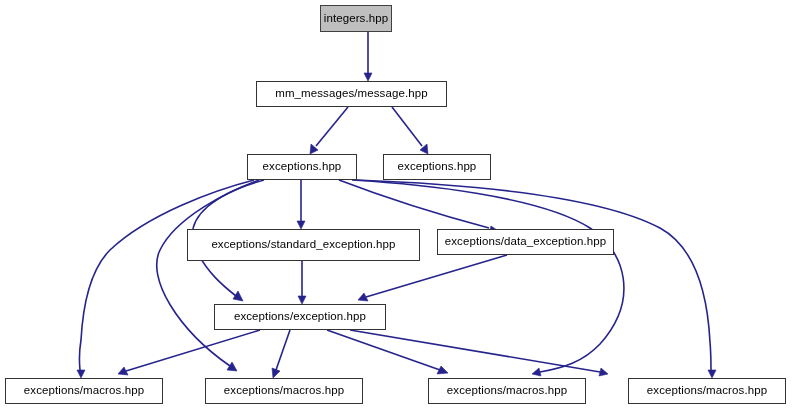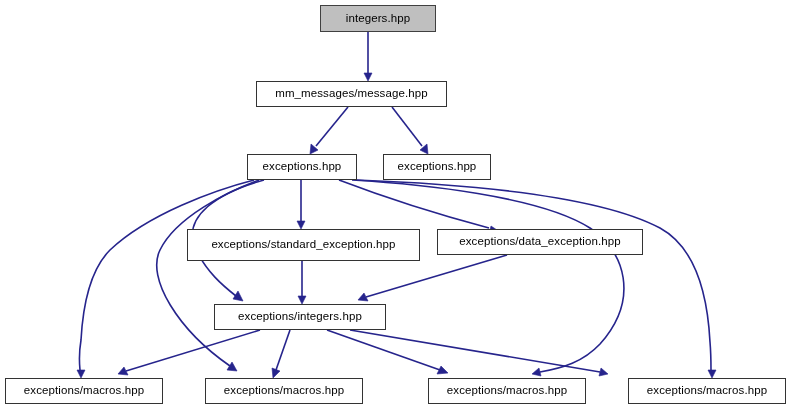--- a/index.html
+++ b/index.html
@@ -119,40 +119,40 @@
       <g>
         <path class="edge-path" d="M 327,330 L 440,370" stroke="#26248c"></path>
         <polygon class="edge-head" points="448,373 441,366 437,374" fill="#26248c"></polygon>
       </g>
       <g>
         <path class="edge-path" d="M 350,330 L 600,372" stroke="#26248c"></path>
         <polygon class="edge-head" points="608,374 601,368 599,376" fill="#26248c"></polygon>
       </g>
     </svg>
   <div id="node-layer">
-      <div class="node root" style="left: 320px; top: 5px; width: 116px; height: 27px; background: rgb(191, 191, 191);">
+      <div class="node root" style="left: 320px; top: 5px; width: 72px; height: 27px; background: rgb(191, 191, 191);">
         <span class="node-label" style="color: rgb(0, 0, 0);">integers.hpp</span>
       </div>
       <div class="node" style="left: 256px; top: 81px; width: 191px; height: 26px; background: rgb(255, 255, 255);">
         <span class="node-label" style="color: rgb(0, 0, 0);">mm_messages/message.hpp</span>
       </div>
       <div class="node" style="left: 247px; top: 154px; width: 110px; height: 26px; background: rgb(255, 255, 255);">
         <span class="node-label" style="color: rgb(0, 0, 0);">exceptions.hpp</span>
       </div>
       <div class="node" style="left: 383px; top: 154px; width: 108px; height: 26px; background: rgb(255, 255, 255);">
         <span class="node-label" style="color: rgb(0, 0, 0);">exceptions.hpp</span>
       </div>
       <div class="node" style="left: 187px; top: 229px; width: 233px; height: 32px; background: rgb(255, 255, 255);">
         <span class="node-label" style="color: rgb(0, 0, 0);">exceptions/standard_exception.hpp</span>
       </div>
-      <div class="node" style="left: 437px; top: 229px; width: 206px; height: 26px; background: rgb(255, 255, 255);">
+      <div class="node" style="left: 437px; top: 229px; width: 177px; height: 26px; background: rgb(255, 255, 255);">
         <span class="node-label" style="color: rgb(0, 0, 0);">exceptions/data_exception.hpp</span>
       </div>
       <div class="node" style="left: 214px; top: 304px; width: 172px; height: 26px; background: rgb(255, 255, 255);">
-        <span class="node-label" style="color: rgb(0, 0, 0);">exceptions/integers.hpp</span>
+        <span class="node-label" style="color: rgb(0, 0, 0);">exceptions/exception.hpp</span>
       </div>
       <div class="node" style="left: 5px; top: 378px; width: 158px; height: 26px; background: rgb(255, 255, 255);">
         <span class="node-label" style="color: rgb(0, 0, 0);">exceptions/macros.hpp</span>
       </div>
       <div class="node" style="left: 205px; top: 378px; width: 158px; height: 26px; background: rgb(255, 255, 255);">
         <span class="node-label" style="color: rgb(0, 0, 0);">exceptions/macros.hpp</span>
       </div>
       <div class="node" style="left: 428px; top: 378px; width: 158px; height: 26px; background: rgb(255, 255, 255);">
         <span class="node-label" style="color: rgb(0, 0, 0);">exceptions/macros.hpp</span>
       </div>

